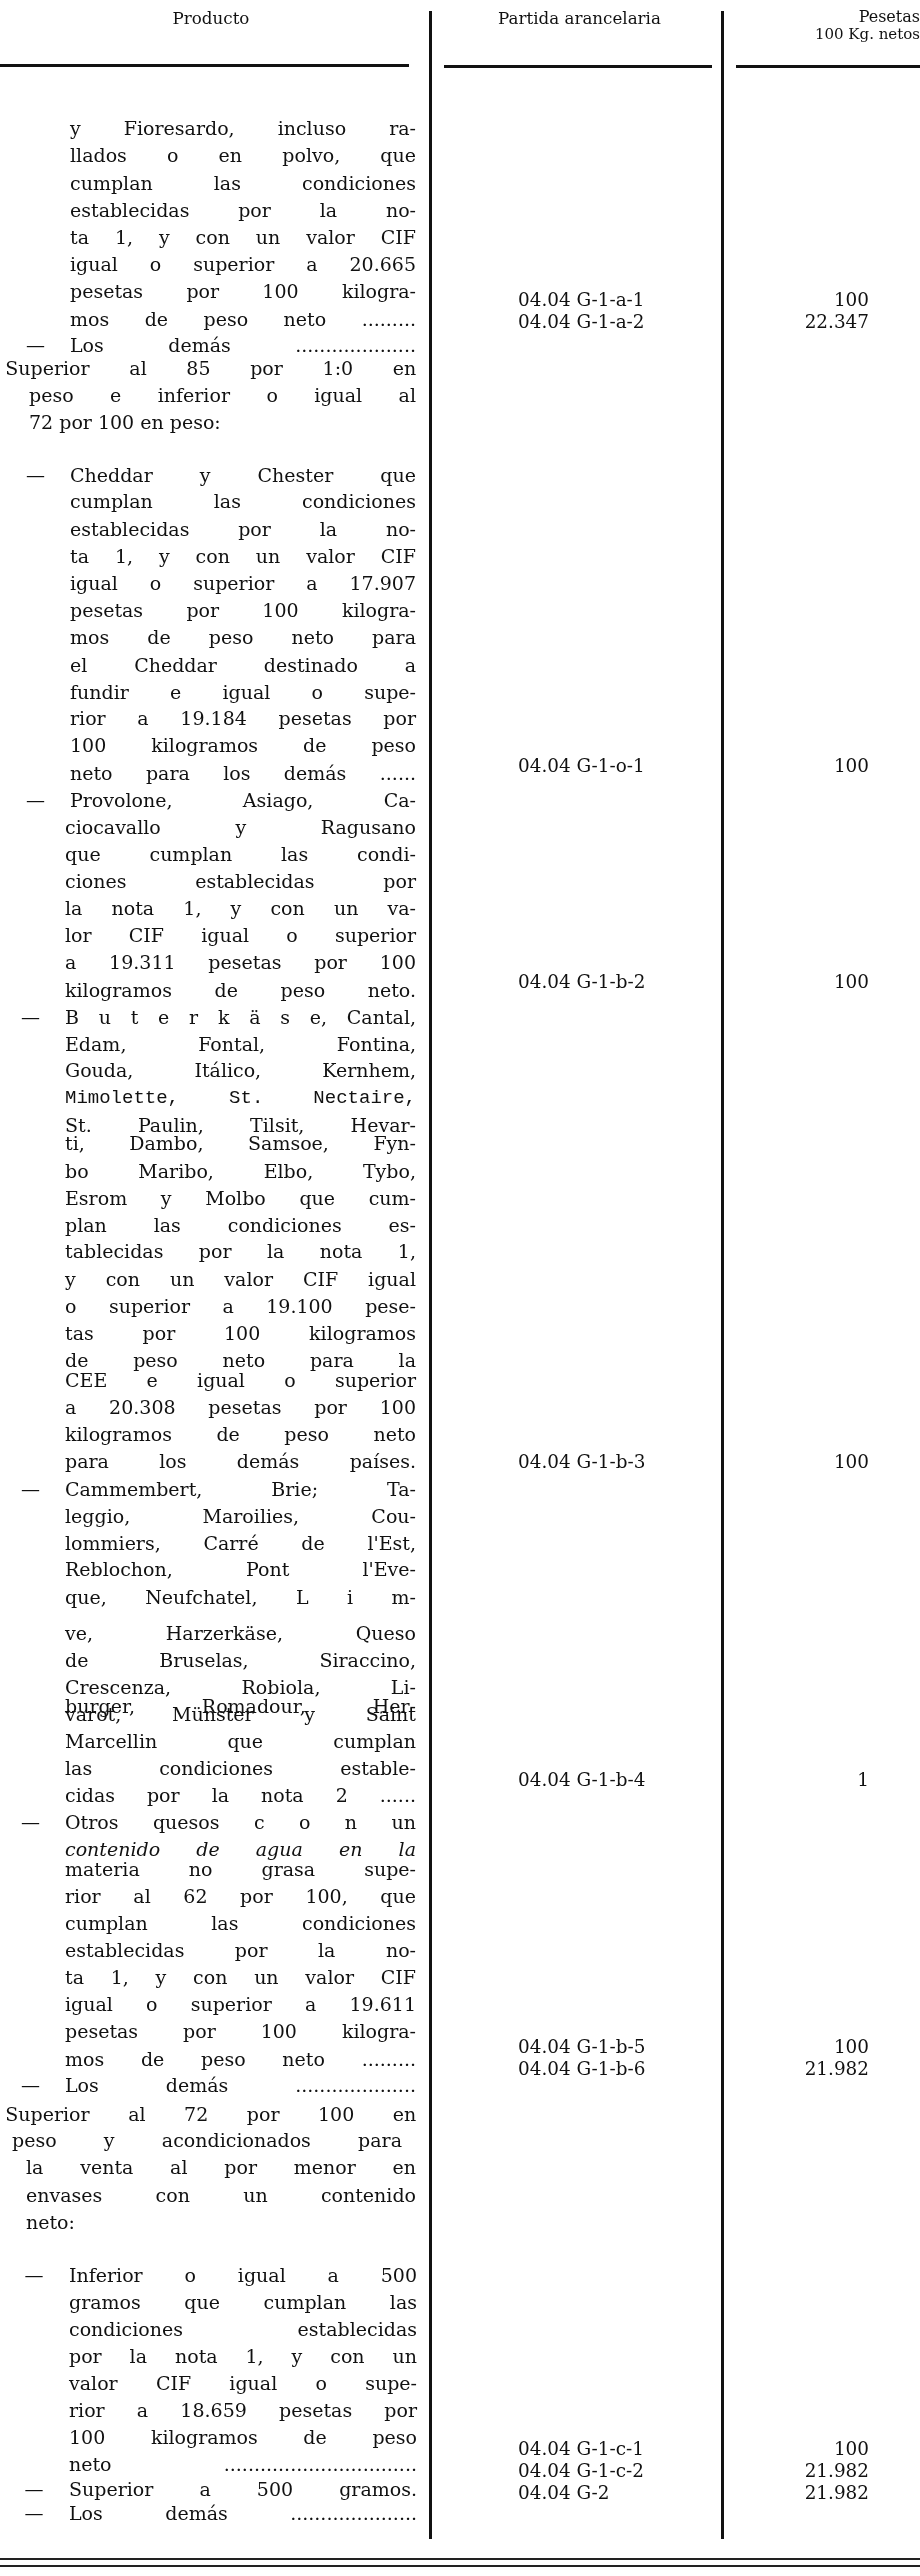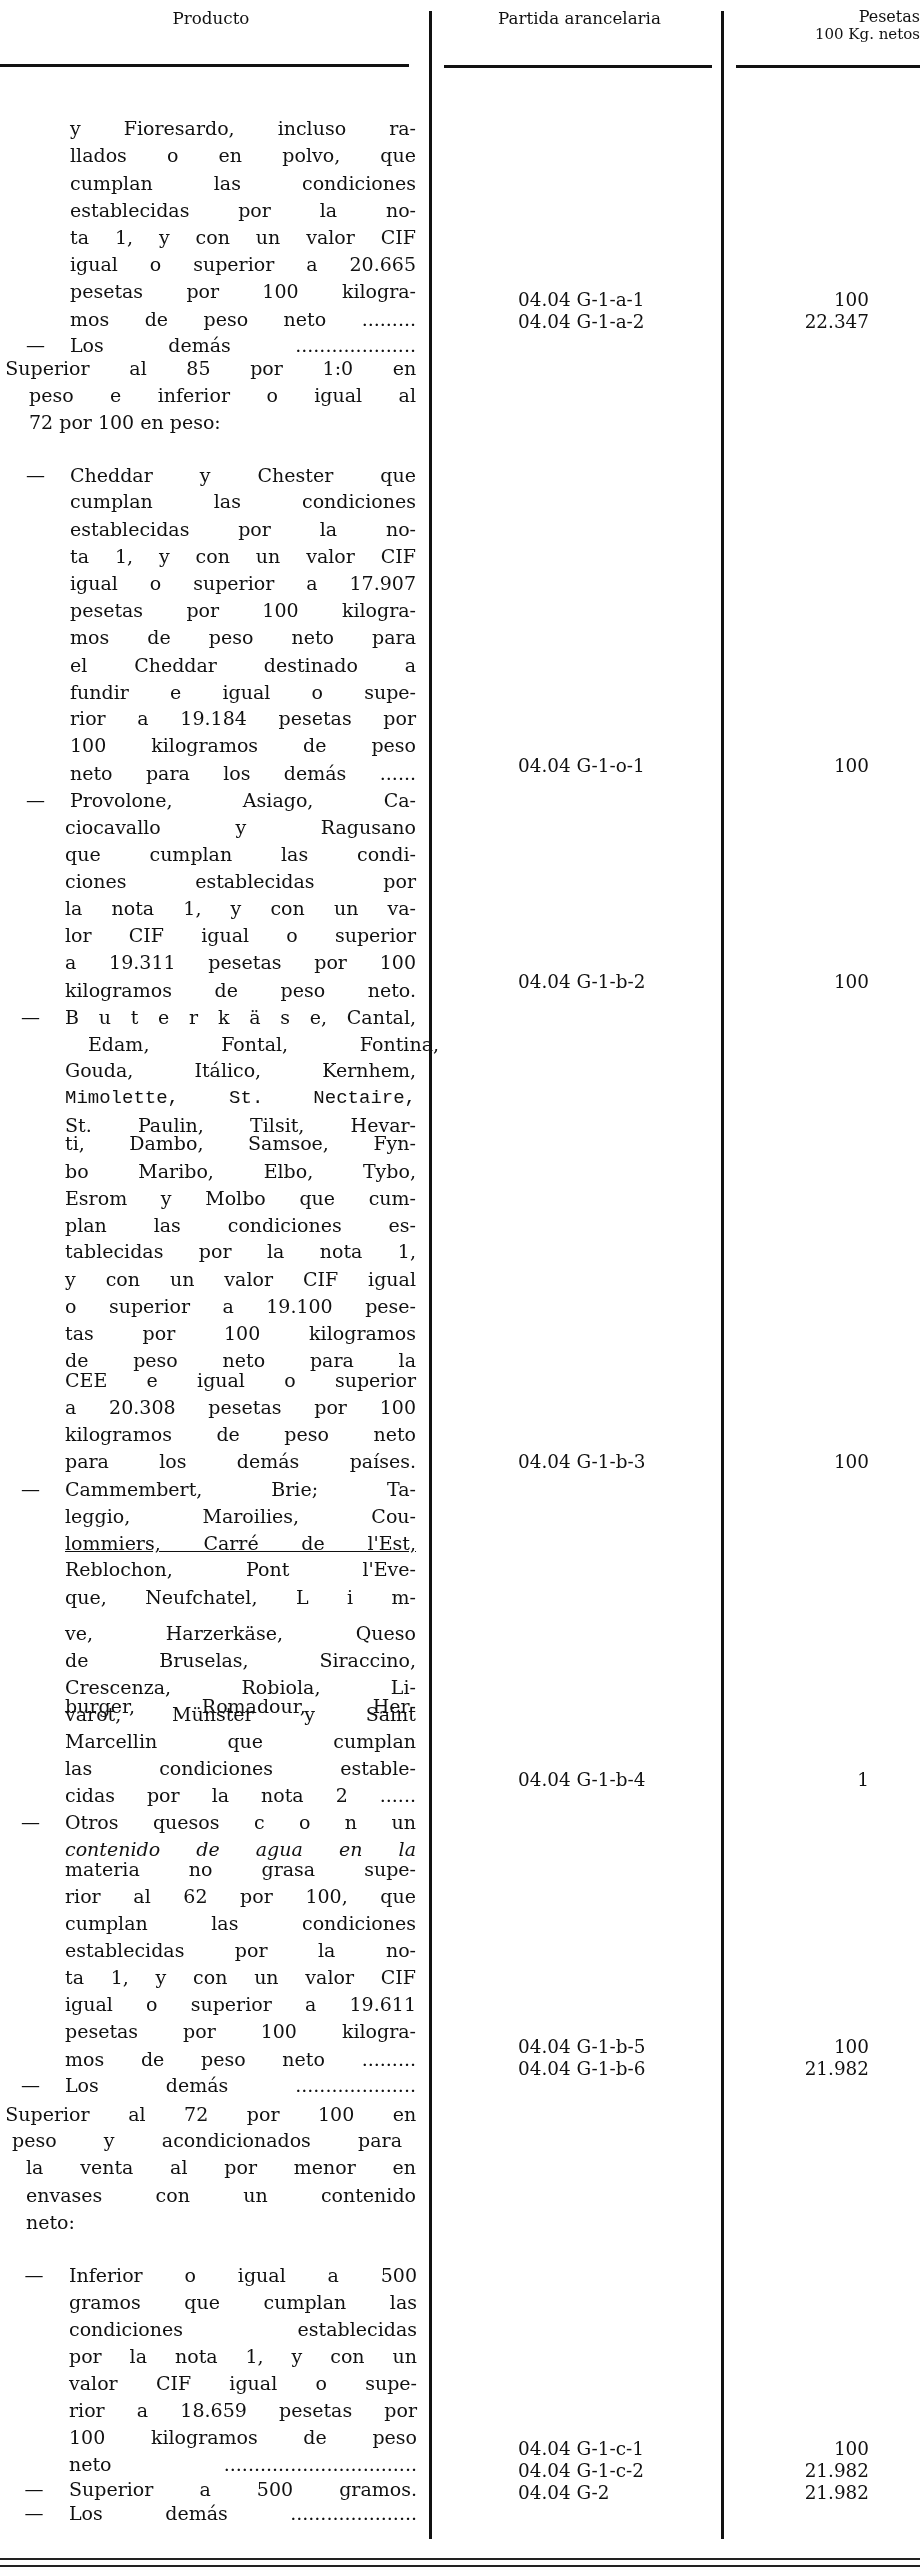--- a/index.html
+++ b/index.html
@@ -135,21 +135,21 @@
     <div class="pl" style="top: 949px; left: 65px; width: 351px;">
       <span class="t">a 19.311 pesetas por 100</span>
     </div>
     <div class="pl" style="top: 977px; left: 65px; width: 351px;">
       <span class="t">kilogramos de peso neto.</span>
     </div>
     <div class="pl" style="top: 1004px; left: 65px; width: 351px;">
       <span class="t">B u t e r k ä s e,  Cantal,</span>
     </div>
     <span class="dash" style="top: 1004px; left: 21px;">—</span>
-    <div class="pl" style="top: 1031px; left: 65px; width: 351px; margin-left: 23px;">
+    <div class="pl" style="top: 1031px; left: 65px; width: 351px;">
       <span class="t">Edam, Fontal, Fontina,</span>
     </div>
     <div class="pl" style="top: 1057px; left: 65px; width: 351px;">
       <span class="t">Gouda, Itálico, Kernhem,</span>
     </div>
     <div class="pl" style="top: 1085px; left: 65px; width: 351px; font-family: Liberation Mono, monospace;">
       <span class="t">Mimolette, St. Nectaire,</span>
     </div>
     <div class="pl" style="top: 1112px; left: 65px; width: 351px;">
       <span class="t">St. Paulin, Tilsit, Hevar-</span>
@@ -193,21 +193,21 @@
     <div class="pl" style="top: 1448px; left: 65px; width: 351px;">
       <span class="t">para los demás países.</span>
     </div>
     <div class="pl" style="top: 1476px; left: 65px; width: 351px;">
       <span class="t">Cammembert, Brie; Ta-</span>
     </div>
     <span class="dash" style="top: 1476px; left: 21px;">—</span>
     <div class="pl" style="top: 1503px; left: 65px; width: 351px;">
       <span class="t">leggio, Maroilies, Cou-</span>
     </div>
-    <div class="pl" style="top: 1530px; left: 65px; width: 351px; text-decoration: underline;">
+    <div class="pl" style="top: 1530px; left: 65px; width: 351px;">
       <span class="t">lommiers, Carré de l'Est,</span>
     </div>
     <div class="pl" style="top: 1556px; left: 65px; width: 351px;">
       <span class="t">Reblochon, Pont l'Eve-</span>
     </div>
     <div class="pl" style="top: 1584px; left: 65px; width: 351px;">
       <span class="t">que, Neufchatel, L i m-</span>
     </div>
     <div class="pl" style="top: 1649px; left: 65px; width: 351px; margin-top: 44px;">
       <span class="t">burger, Romadour, Her-</span>

